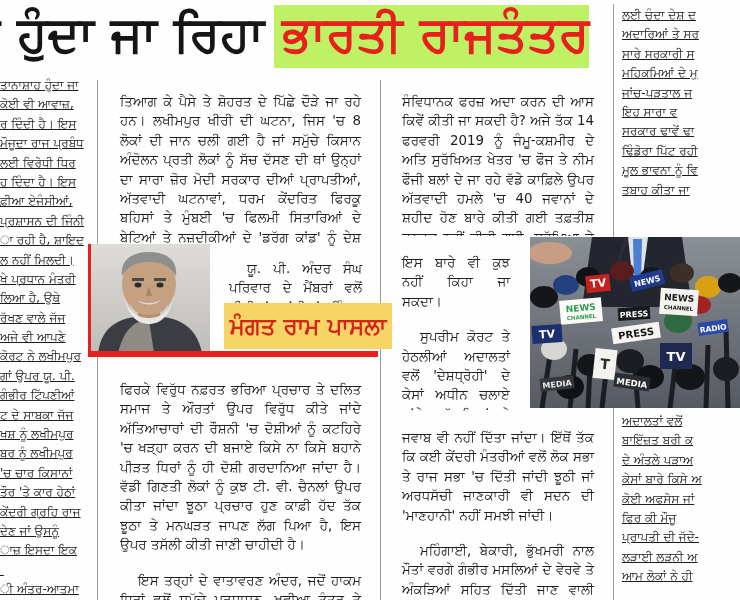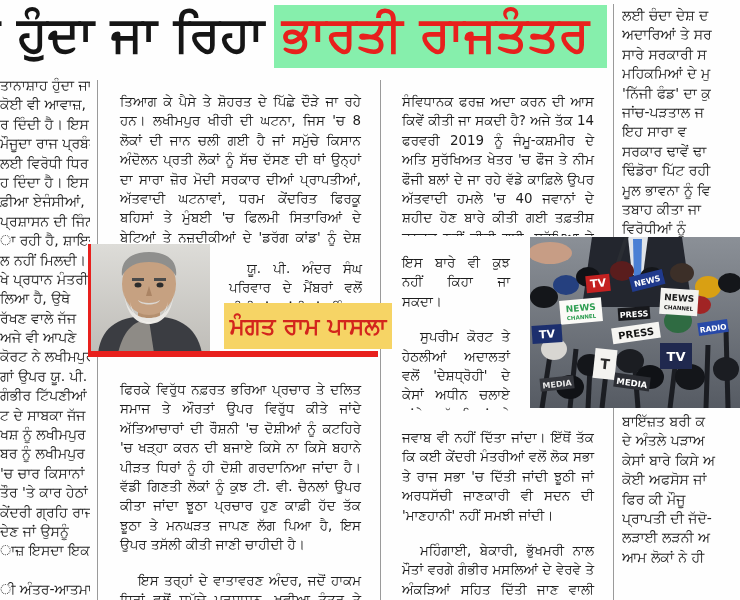--- a/index.html
+++ b/index.html
@@ -4,28 +4,28 @@
 <style>
   html,body{margin:0;padding:0;background:#e9e9e9;}
   .page{
     position:relative;width:740px;height:600px;overflow:hidden;background:#fefefe;
     font-family:"DejaVu Sans","Liberation Sans",sans-serif;color:#1d1d1d;
   }
   
   .headline{position:absolute;left:-30px;top:-6px;width:700px;white-space:nowrap;
     font-weight:bold;font-size:49px;line-height:82px;}
   .hl-black{color:#151515;}
-  .hl-red{color:#e8201d;background:#86efac;padding:1px 18px 5px 8px;margin-left:10px;}
+  .hl-red{color:#e8201d;background:#bef264;padding:1px 0 5px 8px;margin-left:10px;}
   
   .vrule{position:absolute;width:1px;background:#9a9a9a;}
   
   .tblock{position:absolute;font-size:13.4px;line-height:19.4px;text-align:justify;overflow:hidden;}
   .tblock p{margin:16px;}
   .tblock p.indent{text-indent:18px;}
-  .linecol{position:absolute;font-size:14px;line-height:19.4px;overflow:hidden;}
+  .linecol{position:absolute;font-size:12px;line-height:19.4px;overflow:hidden;text-decoration:underline;}
   .linecol .ln{height:19.4px;white-space:nowrap;overflow:hidden;}
   .linecol.ralign .ln{}
   
   .author-photo{position:absolute;left:88px;top:244px;width:122px;height:109px;overflow:hidden;}
   .author-box{position:absolute;left:224px;top:303px;width:168px;height:46px;background:#f6d465;
     color:#d3251d;font-weight:bold;font-size:23px;text-align:center;line-height:47px;overflow:hidden;}
   .red-bar{position:absolute;left:88px;top:351px;width:290px;height:6px;background:#e8201d;}
   
   .press-photo{position:absolute;left:530px;top:237px;width:210px;height:171px;overflow:hidden;}
   svg{display:block;}
@@ -137,30 +137,29 @@
     <p>ਜਵਾਬ ਵੀ ਨਹੀਂ ਦਿੱਤਾ ਜਾਂਦਾ। ਇੱਥੋਂ ਤੱਕ ਕਿ ਕਈ ਕੇਂਦਰੀ ਮੰਤਰੀਆਂ ਵਲੋਂ ਲੋਕ ਸਭਾ ਤੇ ਰਾਜ ਸਭਾ 'ਚ ਦਿੱਤੀ ਜਾਂਦੀ ਝੂਠੀ ਜਾਂ ਅਰਧਸੱਚੀ ਜਾਣਕਾਰੀ ਵੀ ਸਦਨ ਦੀ 'ਮਾਣਹਾਨੀ' ਨਹੀਂ ਸਮਝੀ ਜਾਂਦੀ।</p>
     <p class="indent">ਮਹਿੰਗਾਈ, ਬੇਕਾਰੀ, ਭੁੱਖਮਰੀ ਨਾਲ ਮੌਤਾਂ ਵਰਗੇ ਗੰਭੀਰ ਮਸਲਿਆਂ ਦੇ ਵੇਰਵੇ ਤੇ ਅੰਕੜਿਆਂ ਸਹਿਤ ਦਿੱਤੀ ਜਾਣ ਵਾਲੀ ਜਾਣਕਾਰੀ ਨੂੰ ਸਰਕਾਰ ਵਲੋਂ ਰੋਕ ਦਿੱਤਾ ਜਾਂਦਾ ਹੈ। ਫਿਰ 'ਜਵਾਬਦੇਹੀ' ਦਾ ਤਾਂ ਸੁਆਲ ਹੀ ਨਹੀਂ ਉੱਠਦਾ।</p>
 
   </div>
 
   <div class="linecol" style="left:622px;top:6px;width:118px;height:232px;">
       <div class="ln">ਲਈ ਚੰਦਾ ਦੇਸ਼ ਦ</div>
       <div class="ln">ਅਦਾਰਿਆਂ ਤੇ ਸਰ</div>
       <div class="ln">ਸਾਰੇ ਸਰਕਾਰੀ ਸ</div>
       <div class="ln">ਮਹਿਕਮਿਆਂ ਦੇ ਮੁ</div>
-      <div class="ln">'ਨਿੱਜੀ ਫੰਡ' ਦਾ ਕੁ</div>
       <div class="ln">ਜਾਂਚ-ਪੜਤਾਲ ਜ</div>
       <div class="ln">   ਇਹ ਸਾਰਾ ਵ</div>
       <div class="ln">ਸਰਕਾਰ ਢਾਵੇਂ ਢਾ</div>
       <div class="ln">ਢਿੰਡੋਰਾ ਪਿੱਟ ਰਹੀ</div>
       <div class="ln">ਮੂਲ ਭਾਵਨਾ ਨੂੰ ਵਿ</div>
       <div class="ln">ਤਬਾਹ ਕੀਤਾ ਜਾ</div>
-      <div class="ln">ਵਿਰੋਧੀਆਂ ਨੂੰ</div>
     </div>
   <div class="linecol" style="left:622px;top:412px;width:118px;height:188px;">
+      <div class="ln">ਅਦਾਲਤਾਂ ਵਲੋਂ</div>
       <div class="ln">ਬਾਇੱਜ਼ਤ ਬਰੀ ਕ</div>
       <div class="ln">ਦੇ ਅੰਤਲੇ ਪੜਾਅ</div>
       <div class="ln">ਕੇਸਾਂ ਬਾਰੇ ਕਿਸੇ ਅ</div>
       <div class="ln">ਕੋਈ ਅਫਸੋਸ ਜਾਂ</div>
       <div class="ln">   ਫਿਰ ਕੀ ਮੌਜੂ</div>
       <div class="ln">ਪ੍ਰਾਪਤੀ ਦੀ ਜੱਦੋ-</div>
       <div class="ln">ਲੜਾਈ ਲੜਨੀ ਅ</div>
       <div class="ln">ਆਮ ਲੋਕਾਂ ਨੇ ਹੀ</div>
     </div>
 

